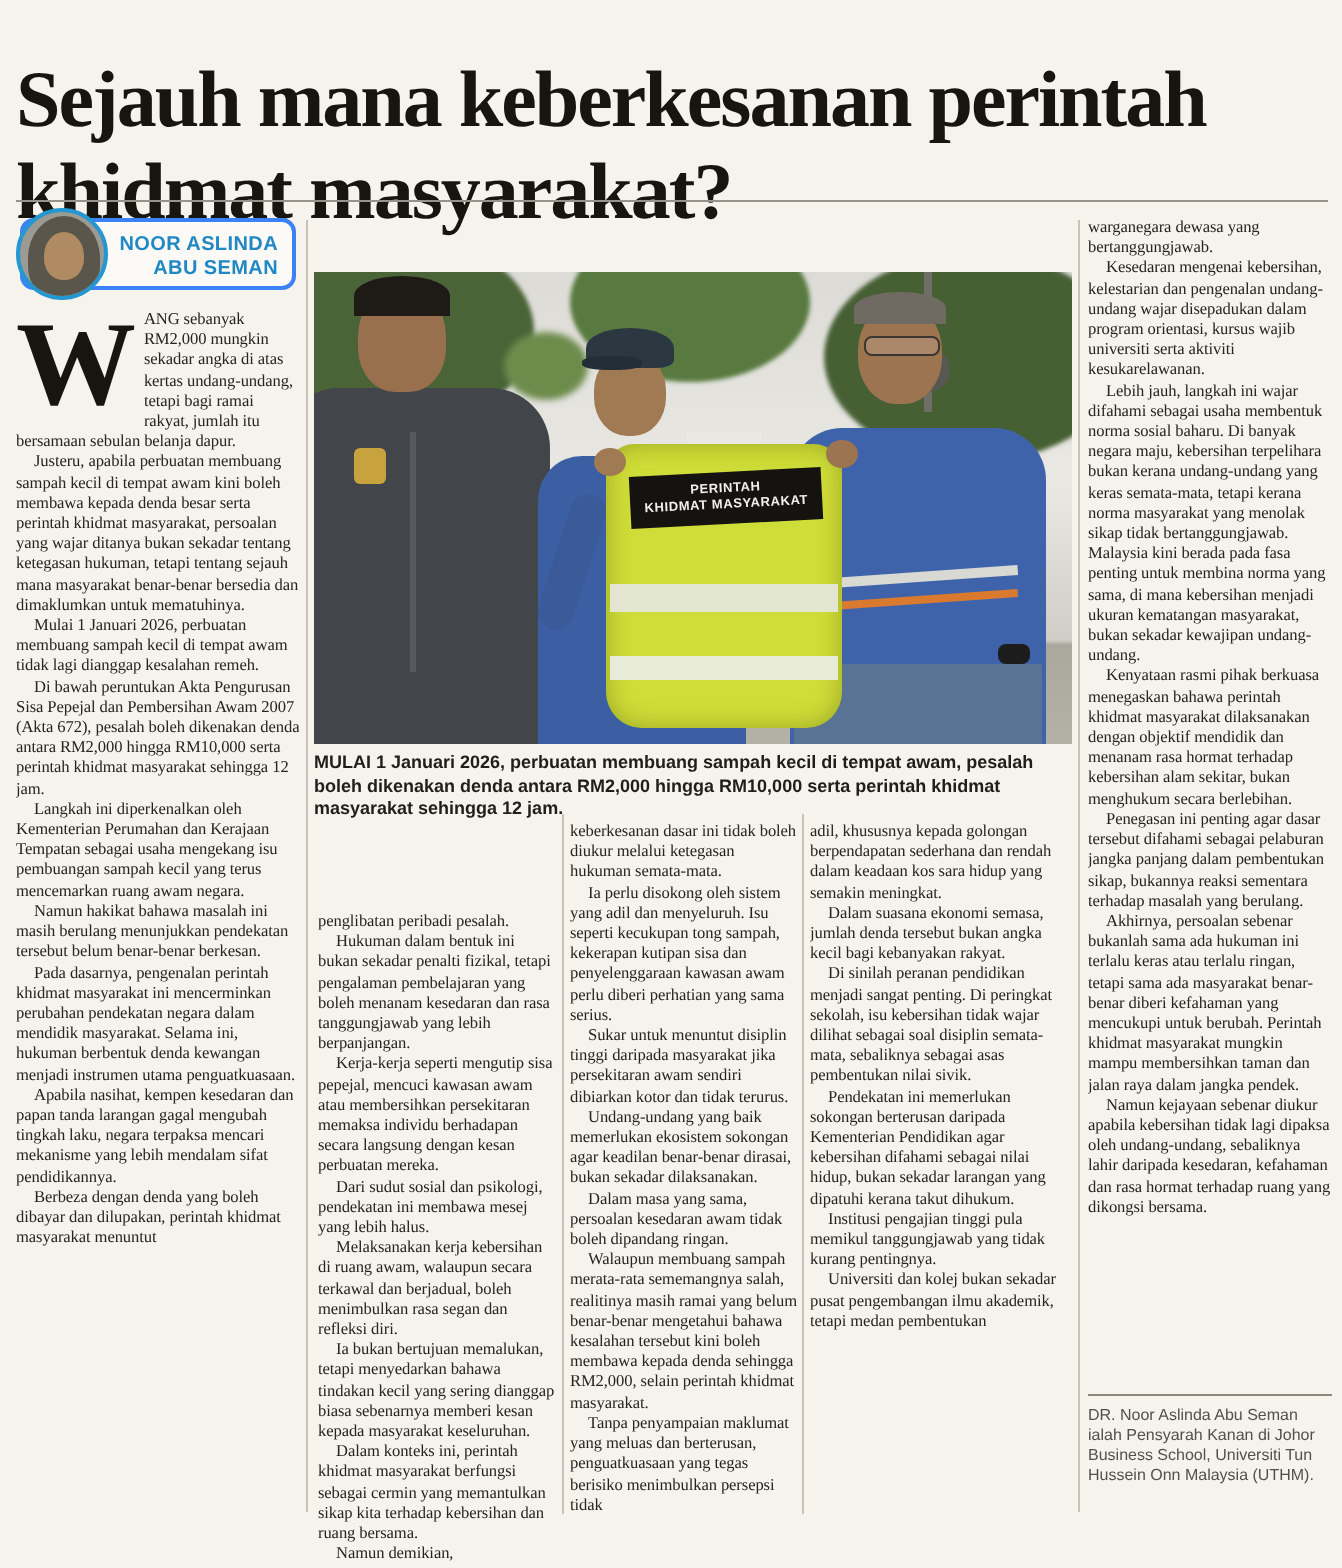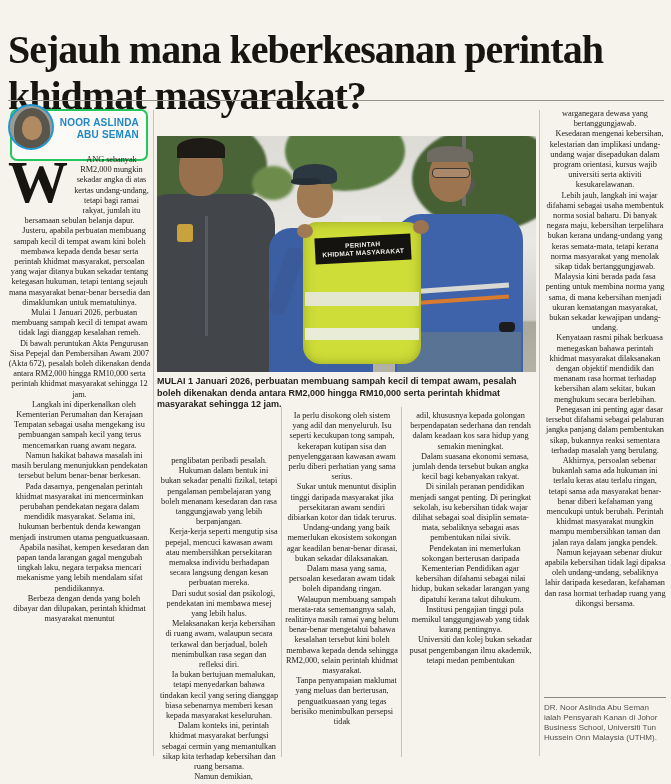--- a/index.html
+++ b/index.html
@@ -5,31 +5,31 @@
   html,body{margin:0;padding:0;}
   body{width:671px;height:784px;background:#e9e7e1;font-family:"Liberation Serif", serif;}
   #page{position:relative;width:671px;height:784px;background:#f5f3ec;overflow:hidden;}
 
   
   .headline{position:absolute;left:8px;top:0px;width:656px;font-family:"Liberation Serif",serif;
     font-weight:bold;font-size:40px;line-height:46px;letter-spacing:-1px;color:#17150f;}
   .headline-rule{position:absolute;left:8px;top:100px;width:656px;height:1px;background:#97938a;}
 
   
-  .byline-box{position:absolute;left:10px;top:109px;width:138px;height:52px;border:2px solid #22c55e;
+  .byline-box{position:absolute;left:10px;top:109px;width:138px;height:36px;border:2px solid #3b82f6;
     border-radius:7px;background:#fbfaf6;box-sizing:border-box;}
   .byline-name{position:absolute;right:7px;top:6px;text-align:right;font-family:"Liberation Sans",sans-serif;
     font-weight:bold;font-size:10px;line-height:12px;color:#2088c4;letter-spacing:.2px;}
   .avatar{position:absolute;left:-4px;top:-7px;width:46px;height:46px;border-radius:50%;
     background:#9b9b93;border:2px solid #2496d2;overflow:hidden;box-sizing:border-box;}
   .avatar .hijab{position:absolute;left:4px;top:2px;width:36px;height:42px;border-radius:50% 50% 40% 40%;background:#5a564c;}
   .avatar .face{position:absolute;left:12px;top:10px;width:20px;height:24px;border-radius:50% 50% 45% 45%;background:#b08a63;}
 
   
-  .col{position:absolute;font-size:8.3px;line-height:10.2px;color:#26241e;overflow:hidden;letter-spacing:-.05px;text-align:center;}
+  .col{position:absolute;font-size:8.3px;line-height:10.2px;color:#26241e;overflow:hidden;letter-spacing:-.05px;}
   .para{margin:0;text-indent:9px;}
   .cont .para:first-child{text-indent:0;}
   .opening{text-indent:0;margin:0;}
   .dropcap{float:left;font-weight:bold;font-size:60px;line-height:50px;padding:2px 4px 0 0;color:#17150f;}
   #col1{left:8px;top:155px;width:143px;height:602px;}
   #col2{left:159px;top:411px;width:120px;height:346px;margin-top:45px;}
   #col3{left:285px;top:411px;width:114px;height:346px;}
   #col4{left:405px;top:411px;width:131px;height:346px;}
   #col5{left:544px;top:109px;width:122px;height:584px;}
 
@@ -181,38 +181,39 @@
       <p class="para">penglibatan peribadi pesalah.</p>
       <p class="para">Hukuman dalam bentuk ini bukan sekadar penalti fizikal, tetapi pengalaman pembelajaran yang boleh menanam kesedaran dan rasa tanggungjawab yang lebih berpanjangan.</p>
       <p class="para">Kerja-kerja seperti mengutip sisa pepejal, mencuci kawasan awam atau membersihkan persekitaran memaksa individu berhadapan secara langsung dengan kesan perbuatan mereka.</p>
       <p class="para">Dari sudut sosial dan psikologi, pendekatan ini membawa mesej yang lebih halus.</p>
       <p class="para">Melaksanakan kerja kebersihan di ruang awam, walaupun secara terkawal dan berjadual, boleh menimbulkan rasa segan dan refleksi diri.</p>
       <p class="para">Ia bukan bertujuan memalukan, tetapi menyedarkan bahawa tindakan kecil yang sering dianggap biasa sebenarnya memberi kesan kepada masyarakat keseluruhan.</p>
       <p class="para">Dalam konteks ini, perintah khidmat masyarakat berfungsi sebagai cermin yang memantulkan sikap kita terhadap kebersihan dan ruang bersama.</p>
       <p class="para">Namun demikian,</p>
     </div>
   <div class="col cont" id="col3">
+      <p class="para">keberkesanan dasar ini tidak boleh diukur melalui ketegasan hukuman semata-mata.</p>
       <p class="para">Ia perlu disokong oleh sistem yang adil dan menyeluruh. Isu seperti kecukupan tong sampah, kekerapan kutipan sisa dan penyelenggaraan kawasan awam perlu diberi perhatian yang sama serius.</p>
       <p class="para">Sukar untuk menuntut disiplin tinggi daripada masyarakat jika persekitaran awam sendiri dibiarkan kotor dan tidak terurus.</p>
       <p class="para">Undang-undang yang baik memerlukan ekosistem sokongan agar keadilan benar-benar dirasai, bukan sekadar dilaksanakan.</p>
       <p class="para">Dalam masa yang sama, persoalan kesedaran awam tidak boleh dipandang ringan.</p>
       <p class="para">Walaupun membuang sampah merata-rata sememangnya salah, realitinya masih ramai yang belum benar-benar mengetahui bahawa kesalahan tersebut kini boleh membawa kepada denda sehingga RM2,000, selain perintah khidmat masyarakat.</p>
       <p class="para">Tanpa penyampaian maklumat yang meluas dan berterusan, penguatkuasaan yang tegas berisiko menimbulkan persepsi tidak</p>
     </div>
   <div class="col cont" id="col4">
       <p class="para">adil, khususnya kepada golongan berpendapatan sederhana dan rendah dalam keadaan kos sara hidup yang semakin meningkat.</p>
       <p class="para">Dalam suasana ekonomi semasa, jumlah denda tersebut bukan angka kecil bagi kebanyakan rakyat.</p>
       <p class="para">Di sinilah peranan pendidikan menjadi sangat penting. Di peringkat sekolah, isu kebersihan tidak wajar dilihat sebagai soal disiplin semata-mata, sebaliknya sebagai asas pembentukan nilai sivik.</p>
       <p class="para">Pendekatan ini memerlukan sokongan berterusan daripada Kementerian Pendidikan agar kebersihan difahami sebagai nilai hidup, bukan sekadar larangan yang dipatuhi kerana takut dihukum.</p>
       <p class="para">Institusi pengajian tinggi pula memikul tanggungjawab yang tidak kurang pentingnya.</p>
       <p class="para">Universiti dan kolej bukan sekadar pusat pengembangan ilmu akademik, tetapi medan pembentukan</p>
     </div>
   <div class="col cont" id="col5">
       <p class="para">warganegara dewasa yang bertanggungjawab.</p>
-      <p class="para">Kesedaran mengenai kebersihan, kelestarian dan implikasi undang-undang wajar disepadukan dalam program orientasi, kursus wajib universiti serta aktiviti kesukarelawanan.</p>
+      <p class="para">Kesedaran mengenai kebersihan, kelestarian dan pengenalan undang-undang wajar disepadukan dalam program orientasi, kursus wajib universiti serta aktiviti kesukarelawanan.</p>
       <p class="para">Lebih jauh, langkah ini wajar difahami sebagai usaha membentuk norma sosial baharu. Di banyak negara maju, kebersihan terpelihara bukan kerana undang-undang yang keras semata-mata, tetapi kerana norma masyarakat yang menolak sikap tidak bertanggungjawab. Malaysia kini berada pada fasa penting untuk membina norma yang sama, di mana kebersihan menjadi ukuran kematangan masyarakat, bukan sekadar kewajipan undang-undang.</p>
       <p class="para">Kenyataan rasmi pihak berkuasa menegaskan bahawa perintah khidmat masyarakat dilaksanakan dengan objektif mendidik dan menanam rasa hormat terhadap kebersihan alam sekitar, bukan menghukum secara berlebihan.</p>
       <p class="para">Penegasan ini penting agar dasar tersebut difahami sebagai pelaburan jangka panjang dalam pembentukan sikap, bukannya reaksi sementara terhadap masalah yang berulang.</p>
       <p class="para">Akhirnya, persoalan sebenar bukanlah sama ada hukuman ini terlalu keras atau terlalu ringan, tetapi sama ada masyarakat benar-benar diberi kefahaman yang mencukupi untuk berubah. Perintah khidmat masyarakat mungkin mampu membersihkan taman dan jalan raya dalam jangka pendek.</p>
       <p class="para">Namun kejayaan sebenar diukur apabila kebersihan tidak lagi dipaksa oleh undang-undang, sebaliknya lahir daripada kesedaran, kefahaman dan rasa hormat terhadap ruang yang dikongsi bersama.</p>
     </div>
 
   <div class="credit">DR. Noor Aslinda Abu Seman ialah Pensyarah Kanan di Johor Business School, Universiti Tun Hussein Onn Malaysia (UTHM).</div>
 
 </div>

